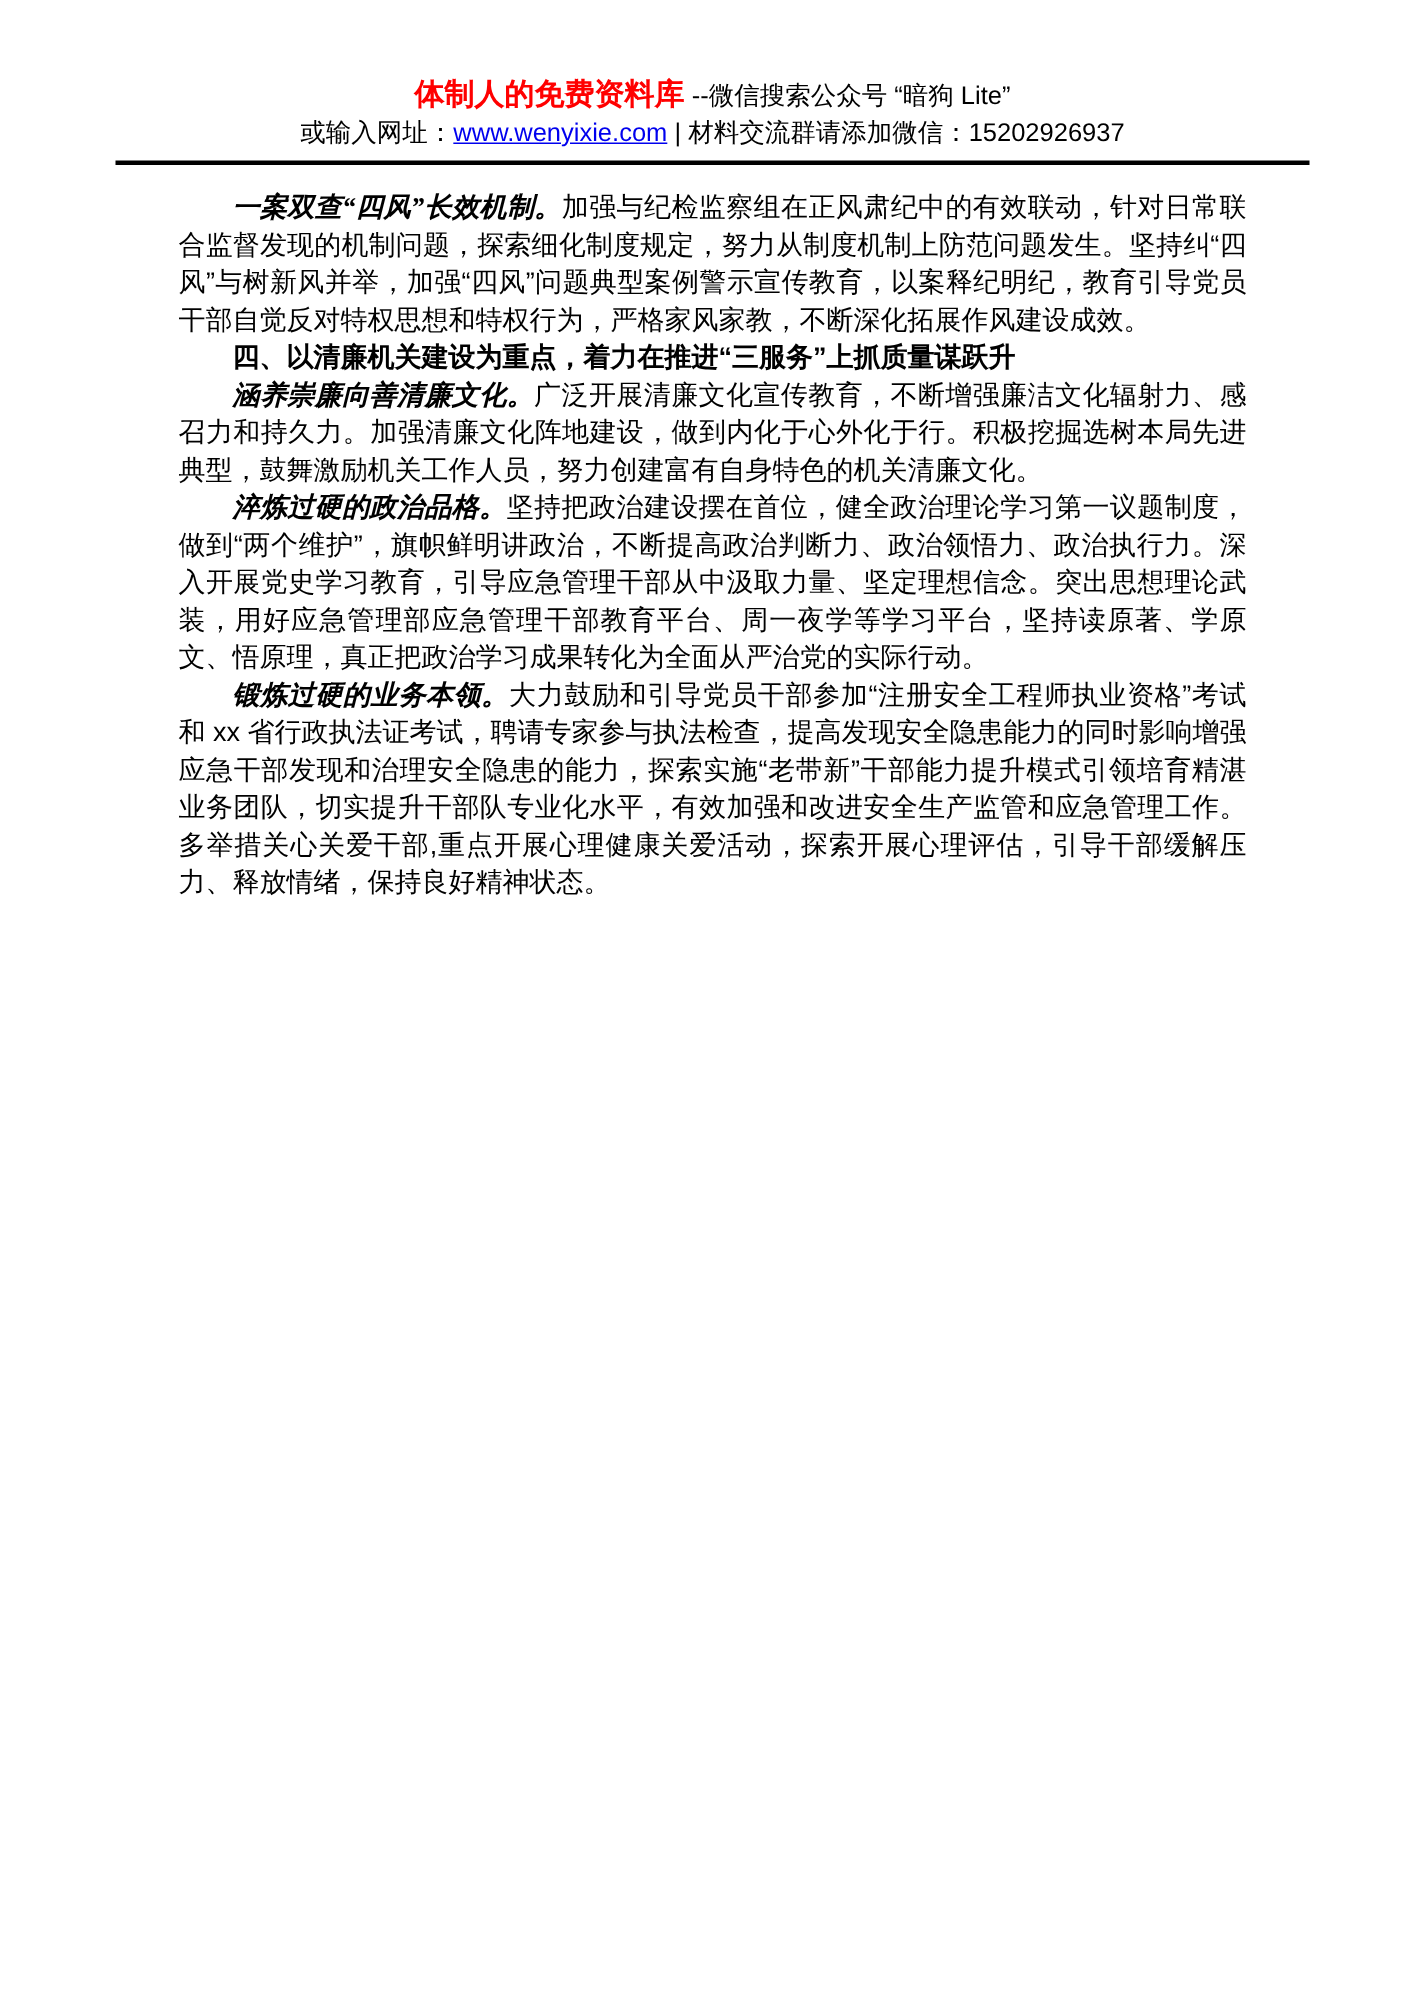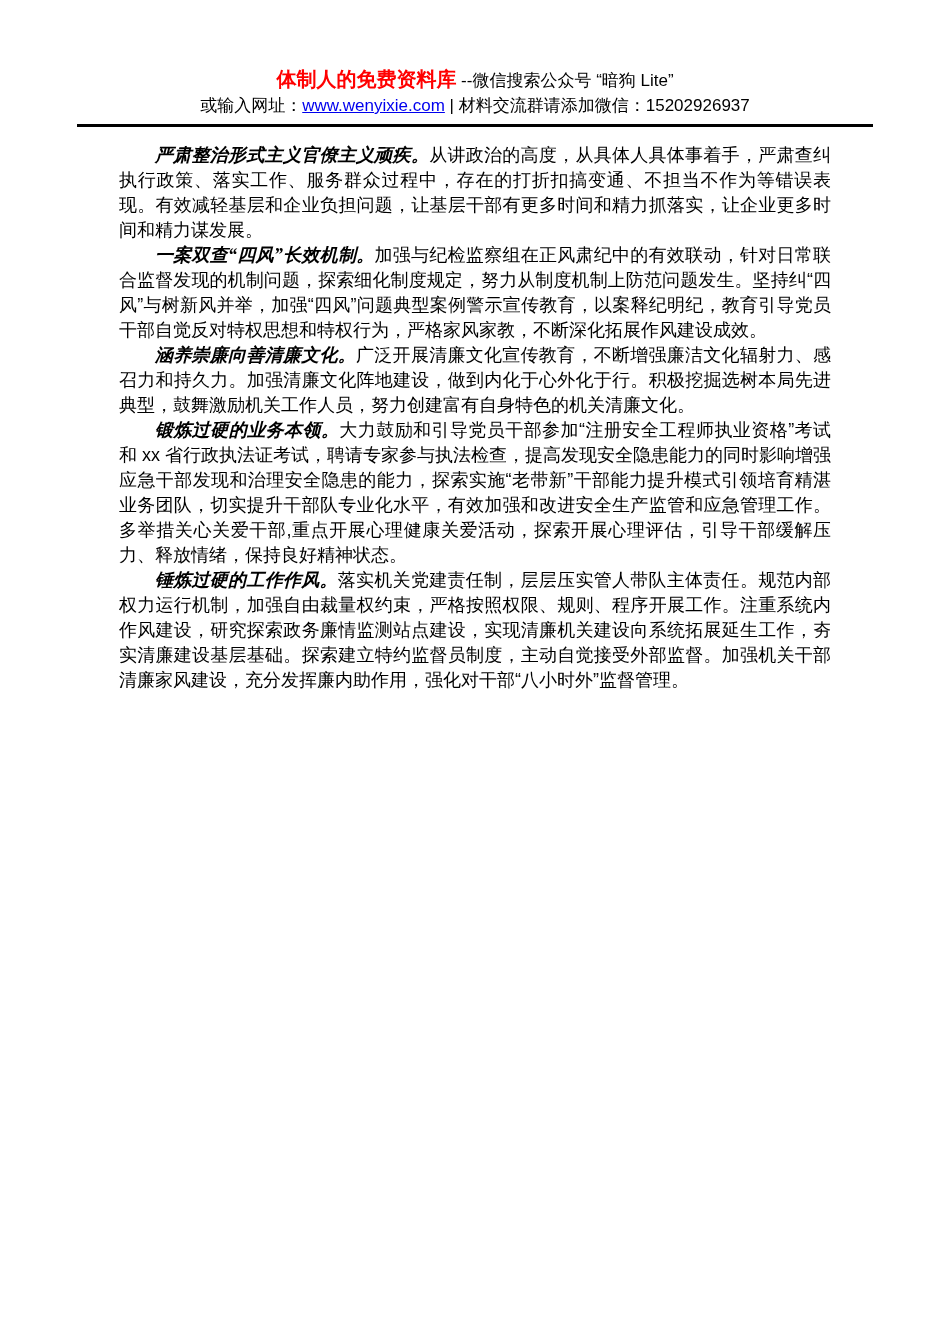--- a/index.html
+++ b/index.html
@@ -1,20 +1,20 @@
 <!DOCTYPE html>
 <html><head>
 <meta charset="utf-8">
 <style>
   html, body { margin: 0; padding: 0; background: #ffffff; }
   .page {
     position: relative;
     width: 950px;
     height: 1112px;
-    margin: 16px auto;
+    margin: 0 auto;
     background: #ffffff;
     color: #000000;
     font-family: "Liberation Sans", sans-serif;
     overflow: hidden;
     box-sizing: border-box;
   }
   .header { padding-top: 52px; text-align: center; white-space: nowrap; }
   .header-line1 { font-size: 17px; line-height: 23px; }
   .brand { font-size: 20px; font-weight: bold; }
   .tagline { font-size: 17px; }
@@ -56,29 +56,29 @@
     </div>
     <div class="header-line2">
       <span>或输入网址：</span><a class="url-link" style="color: rgb(0, 0, 238); text-align: right;">www.wenyixie.com</a><span> | </span><span>材料交流群请添加微信：</span><span>15202926937</span>
     </div>
     <div class="header-divider"></div>
   </div>
 
   <div class="content">
 
 
-    <p class="para"><span class="lead">严肃整治形式主义官僚主义顽疾。</span><span>从讲政治的高度，从具体人具体事着手，严肃查纠执行政策、落实工作、服务群众过程中，存在的打折扣搞变通、不担当不作为等错误表现。有效减轻基层和企业负担问题，让基层干部有更多时间和精力抓落实，让企业更多时间和精力谋发展。</span></p>
 
     <p class="para"><span class="lead">一案双查“四风”长效机制。</span><span>加强与纪检监察组在正风肃纪中的有效联动，针对日常联合监督发现的机制问题，探索细化制度规定，努力从制度机制上防范问题发生。坚持纠“四风”与树新风并举，加强“四风”问题典型案例警示宣传教育，以案释纪明纪，教育引导党员干部自觉反对特权思想和特权行为，严格家风家教，不断深化拓展作风建设成效。</span></p>
 
+    <p class="heading">四、以清廉机关建设为重点，着力在推进“三服务”上抓质量谋跃升</p>
 
 
     <p class="para"><span class="lead">涵养崇廉向善清廉文化。</span><span>广泛开展清廉文化宣传教育，不断增强廉洁文化辐射力、感召力和持久力。加强清廉文化阵地建设，做到内化于心外化于行。积极挖掘选树本局先进典型，鼓舞激励机关工作人员，努力创建富有自身特色的机关清廉文化。</span></p>
 
 
 
+    <p class="para"><span class="lead">淬炼过硬的政治品格。</span><span>坚持把政治建设摆在首位，健全政治理论学习第一议题制度，做到“两个维护”，旗帜鲜明讲政治，不断提高政治判断力、政治领悟力、政治执行力。深入开展党史学习教育，引导应急管理干部从中汲取力量、坚定理想信念。突出思想理论武装，用好应急管理部应急管理干部教育平台、周一夜学等学习平台，坚持读原著、学原文、悟原理，真正把政治学习成果转化为全面从严治党的实际行动。</span></p>
 
     <p class="para"><span class="lead">锻炼过硬的业务本领。</span><span>大力鼓励和引导党员干部参加“注册安全工程师执业资格”考试和 xx 省行政执法证考试，聘请专家参与执法检查，提高发现安全隐患能力的同时影响增强应急干部发现和治理安全隐患的能力，探索实施“老带新”干部能力提升模式引领培育精湛业务团队，切实提升干部队专业化水平，有效加强和改进安全生产监管和应急管理工作。多举措关心关爱干部,重点开展心理健康关爱活动，探索开展心理评估，引导干部缓解压力、释放情绪，保持良好精神状态。</span></p>
 
-    <p class="para"><span class="lead">锤炼过硬的工作作风。</span><span>落实机关党建责任制，层层压实管人带队主体责任。规范内部权力运行机制，加强自由裁量权约束，严格按照权限、规则、程序开展工作。注重系统内作风建设，研究探索政务廉情监测站点建设，实现清廉机关建设向系统拓展延生工作，夯实清廉建设基层基础。探索建立特约监督员制度，主动自觉接受外部监督。加强机关干部清廉家风建设，充分发挥廉内助作用，强化对干部“八小时外”监督管理。</span></p>
 
   </div>
 </div>
 
 </body></html>

